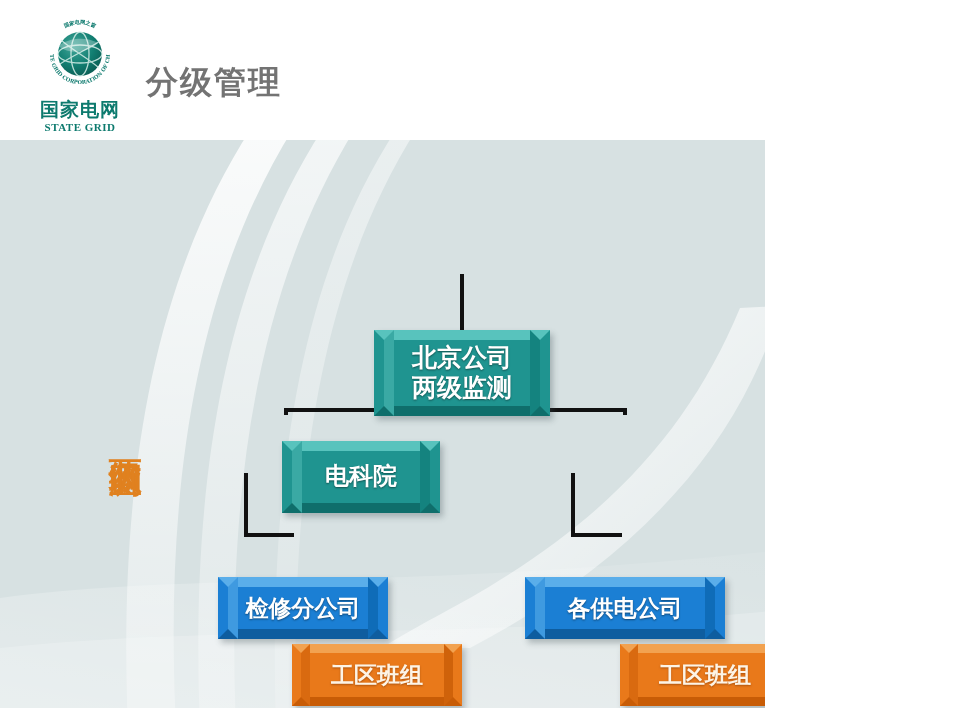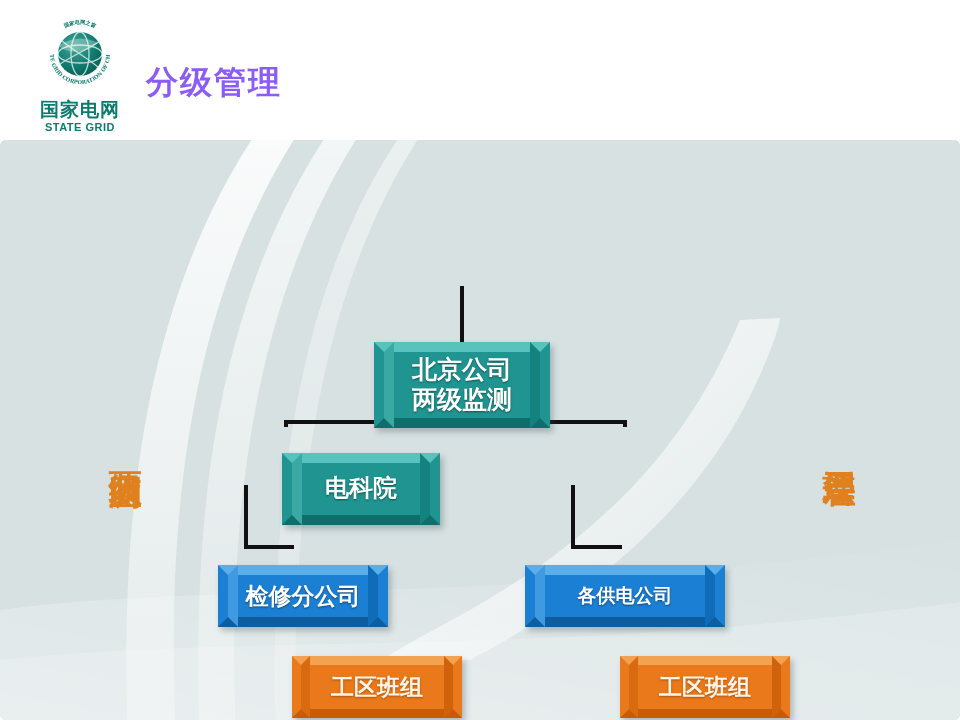--- a/index.html
+++ b/index.html
@@ -24,31 +24,31 @@
   }
   #logo .globe{
     position:absolute;left:14px;top:2px;width:76px;height:76px;
   }
   #logo .gtext{
     position:absolute;left:0;top:86px;width:104px;text-align:center;
     color:#0d7a6e;font-weight:bold;line-height:1;
   }
   #logo .gtext .cn{font-size:19px;letter-spacing:1px;display:block;}
   #logo .gtext .en{font-size:11px;letter-spacing:.5px;display:block;margin-top:3px;
-    font-family:Liberation Sans, sans-serif;}
+    font-family:Liberation Serif, serif;}
   #page-title{
     position:absolute;left:146px;top:66px;
-    font-size:32px;font-weight:bold;color:#8b5cf6;
+    font-size:32px;font-weight:bold;color:#737373;
     letter-spacing:2px;line-height:1;
   }
 
   
   #canvas{
-    position:absolute;left:0;top:140px;width:960px;height:580px;
-    background:#d7e1e2;overflow:hidden;border-radius:6px;
+    position:absolute;left:0;top:128px;width:765px;height:580px;
+    background:#d7e1e2;overflow:hidden;
   }
   #bgsvg{position:absolute;left:0;top:0;width:960px;height:580px;}
 
   
   #wires{position:absolute;left:0;top:0;width:960px;height:580px;z-index:5;}
 
   
   .node{
     position:absolute;z-index:10;
     display:flex;align-items:center;justify-content:center;
@@ -65,21 +65,21 @@
   .teal .t{border-width:10px;border-style:solid;border-color:#58c3bd transparent transparent transparent;
     top:0;left:0;right:0;height:0;}
   .teal .b{border-width:10px;border-style:solid;border-color:transparent transparent #0f6e6b transparent;
     bottom:0;left:0;right:0;height:0;}
   .teal .l{border-width:10px;border-style:solid;border-color:transparent #3aa9a4 transparent transparent;
     left:0;top:0;bottom:0;width:0;}
   .teal .r{border-width:10px;border-style:solid;border-color:transparent transparent transparent #14837f;
     right:0;top:0;bottom:0;width:0;}
 
   
-  .blue{background:#1b7fd4;}
+  .blue{background:#1b7fd4;margin-top:24px;}
   .blue .t{border-width:10px;border-style:solid;border-color:#5aaeea transparent transparent transparent;
     top:0;left:0;right:0;height:0;}
   .blue .b{border-width:10px;border-style:solid;border-color:transparent transparent #0e5d9f transparent;
     bottom:0;left:0;right:0;height:0;}
   .blue .l{border-width:10px;border-style:solid;border-color:transparent #3f9ae0 transparent transparent;
     left:0;top:0;bottom:0;width:0;}
   .blue .r{border-width:10px;border-style:solid;border-color:transparent transparent transparent #0f6cb8;
     right:0;top:0;bottom:0;width:0;}
 
   
@@ -91,21 +91,21 @@
   .orange .l{border-width:9px;border-style:solid;border-color:transparent #d96a10 transparent transparent;
     left:0;top:0;bottom:0;width:0;}
   .orange .r{border-width:9px;border-style:solid;border-color:transparent transparent transparent #cf620a;
     right:0;top:0;bottom:0;width:0;}
   .orange .inner{color:#fdf4e6;text-shadow:0 1px 2px rgba(120,50,0,.55);}
 
   
   #node-top   {left:374px;top:202px;width:176px;height:86px;font-size:25px;}
   #node-inst  {left:282px;top:313px;width:158px;height:72px;font-size:24px;justify-content:center;}
   #node-left  {left:218px;top:425px;width:170px;height:62px;font-size:23px;}
-  #node-right {left:525px;top:425px;width:200px;height:62px;font-size:19px;}
+  #node-right {left:525px;top:425px;width:200px;height:62px;font-size:23px;}
   #node-ol    {left:292px;top:516px;width:170px;height:62px;font-size:23px;}
   #node-or    {left:620px;top:516px;width:170px;height:62px;font-size:23px;}
 
   
   .sidelabel{
     position:absolute;z-index:12;
     color:#e0811f;font-weight:bold;font-size:33px;line-height:1.28;
     text-align:center;letter-spacing:1px;
     writing-mode:vertical-rl;text-orientation:upright;
   }

